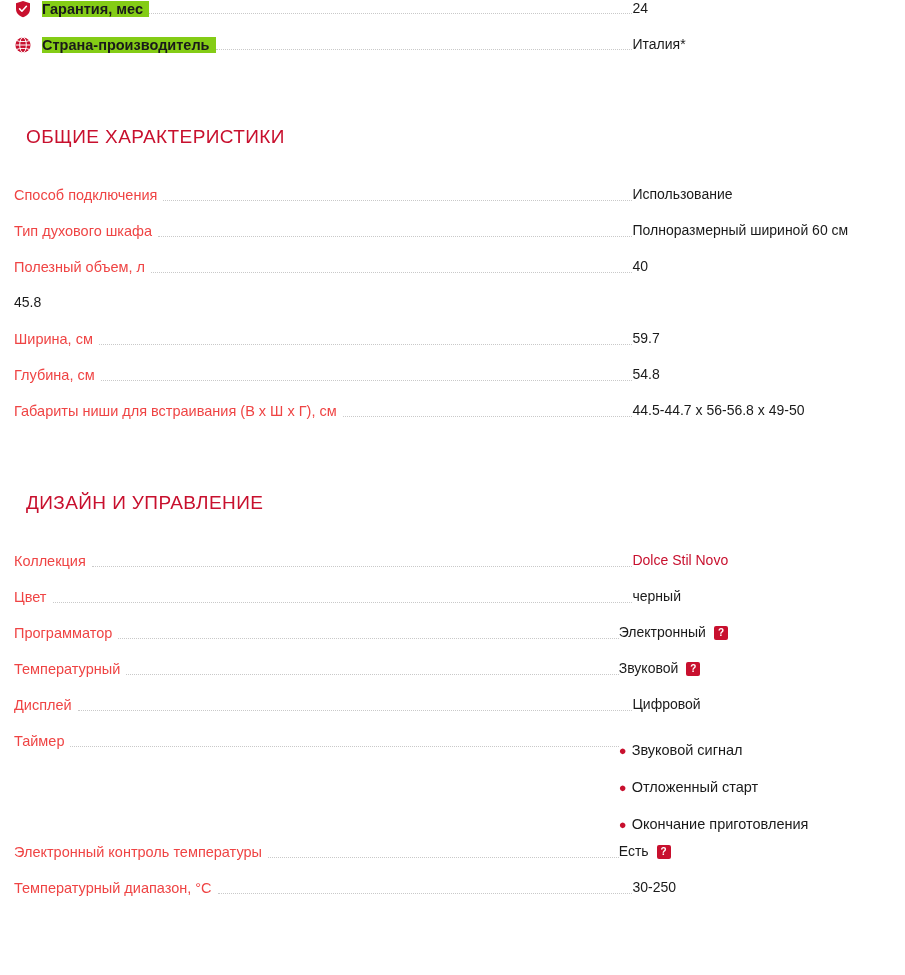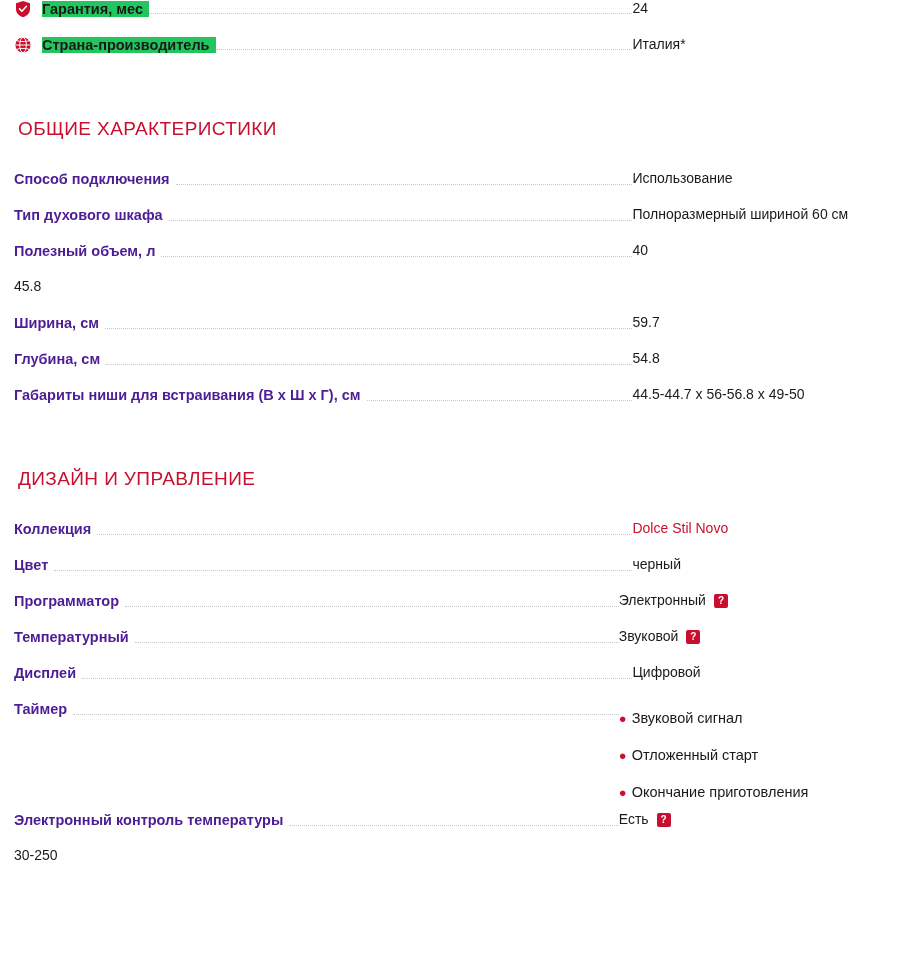--- a/index.html
+++ b/index.html
@@ -36,21 +36,21 @@
     width: 18px;
     height: 18px;
     margin-right: 10px;
     flex: 0 0 18px;
     display: block;
   }
   .hl-label {
     font-size: 14.5px;
     font-weight: bold;
     color: #1a1a1a;
-    background: #22c55e;
+    background: #84cc16;
     padding-right: 6px;
     position: relative;
     z-index: 2;
     white-space: nowrap;
   }
   .dots {
     flex: 1 1 auto;
     border-bottom: 1px dotted #c9c9c9;
     height: 13px;
     margin-bottom: 3px;
@@ -62,44 +62,43 @@
     padding-left: 0;
     white-space: nowrap;
   }
 
   
   .section-title {
     color: #c8102e;
     font-size: 19px;
     letter-spacing: 0.4px;
     font-weight: normal;
-    margin: 4px;
+    margin: 12px;
     padding: 0;
   }
   .sec-gap-1 { height: 42px; }
   .sec-gap-after { height: 26px; }
 
   
   .spec-row {
     display: flex;
     align-items: flex-start;
     min-height: 36px;
   }
   .spec-left {
     display: flex;
     align-items: flex-end;
     width: 622px;
   }
   .spec-label {
     font-size: 14.5px;
-    color: #4c1d95;
+    color: #ef4444;
     white-space: nowrap;
     padding-right: 6px;
     line-height: 18px;
-    font-weight: bold;
   }
   .spec-value.red { color: #c8102e; }
   .bullet-list {
     width: 280px;
     font-size: 14.5px;
     line-height: 36px;
   }
   .bullet-item {
     white-space: nowrap;
     color: #1a1a1a;
@@ -298,18 +297,22 @@
         <span class="spec-label">Электронный контроль температуры</span>
         <span class="dots"></span>
       </div>
       <div class="value-wrap">
         <span class="spec-value" style="width:auto">Есть</span>
         <span class="help-badge">?</span>
       </div>
     </div>
 
     <div class="spec-row">
+      <div class="spec-left">
+        <span class="spec-label">Температурный диапазон, °C</span>
+        <span class="dots"></span>
+      </div>
       <div class="spec-value">30-250</div>
     </div>
 
   </div>
 
 </div>
 
 </body></html>

